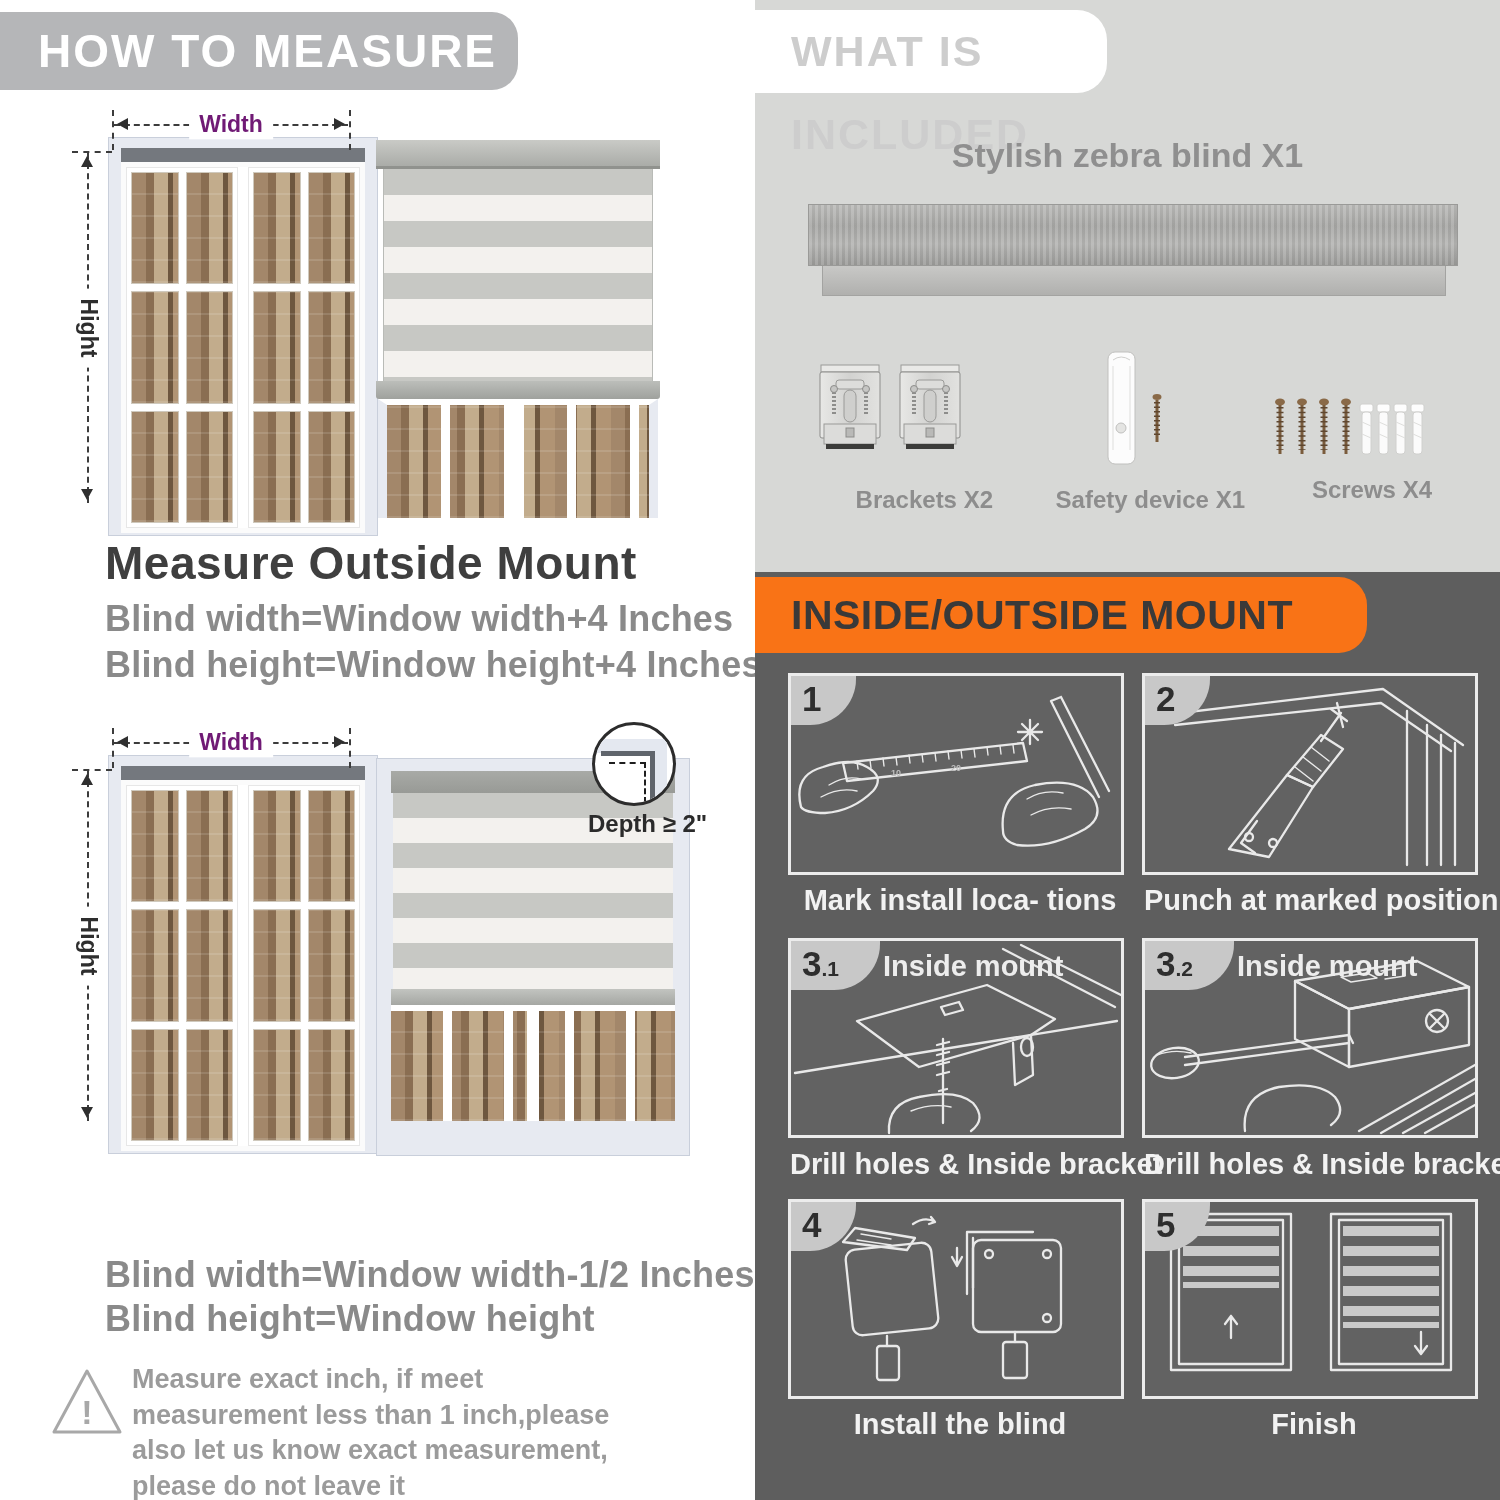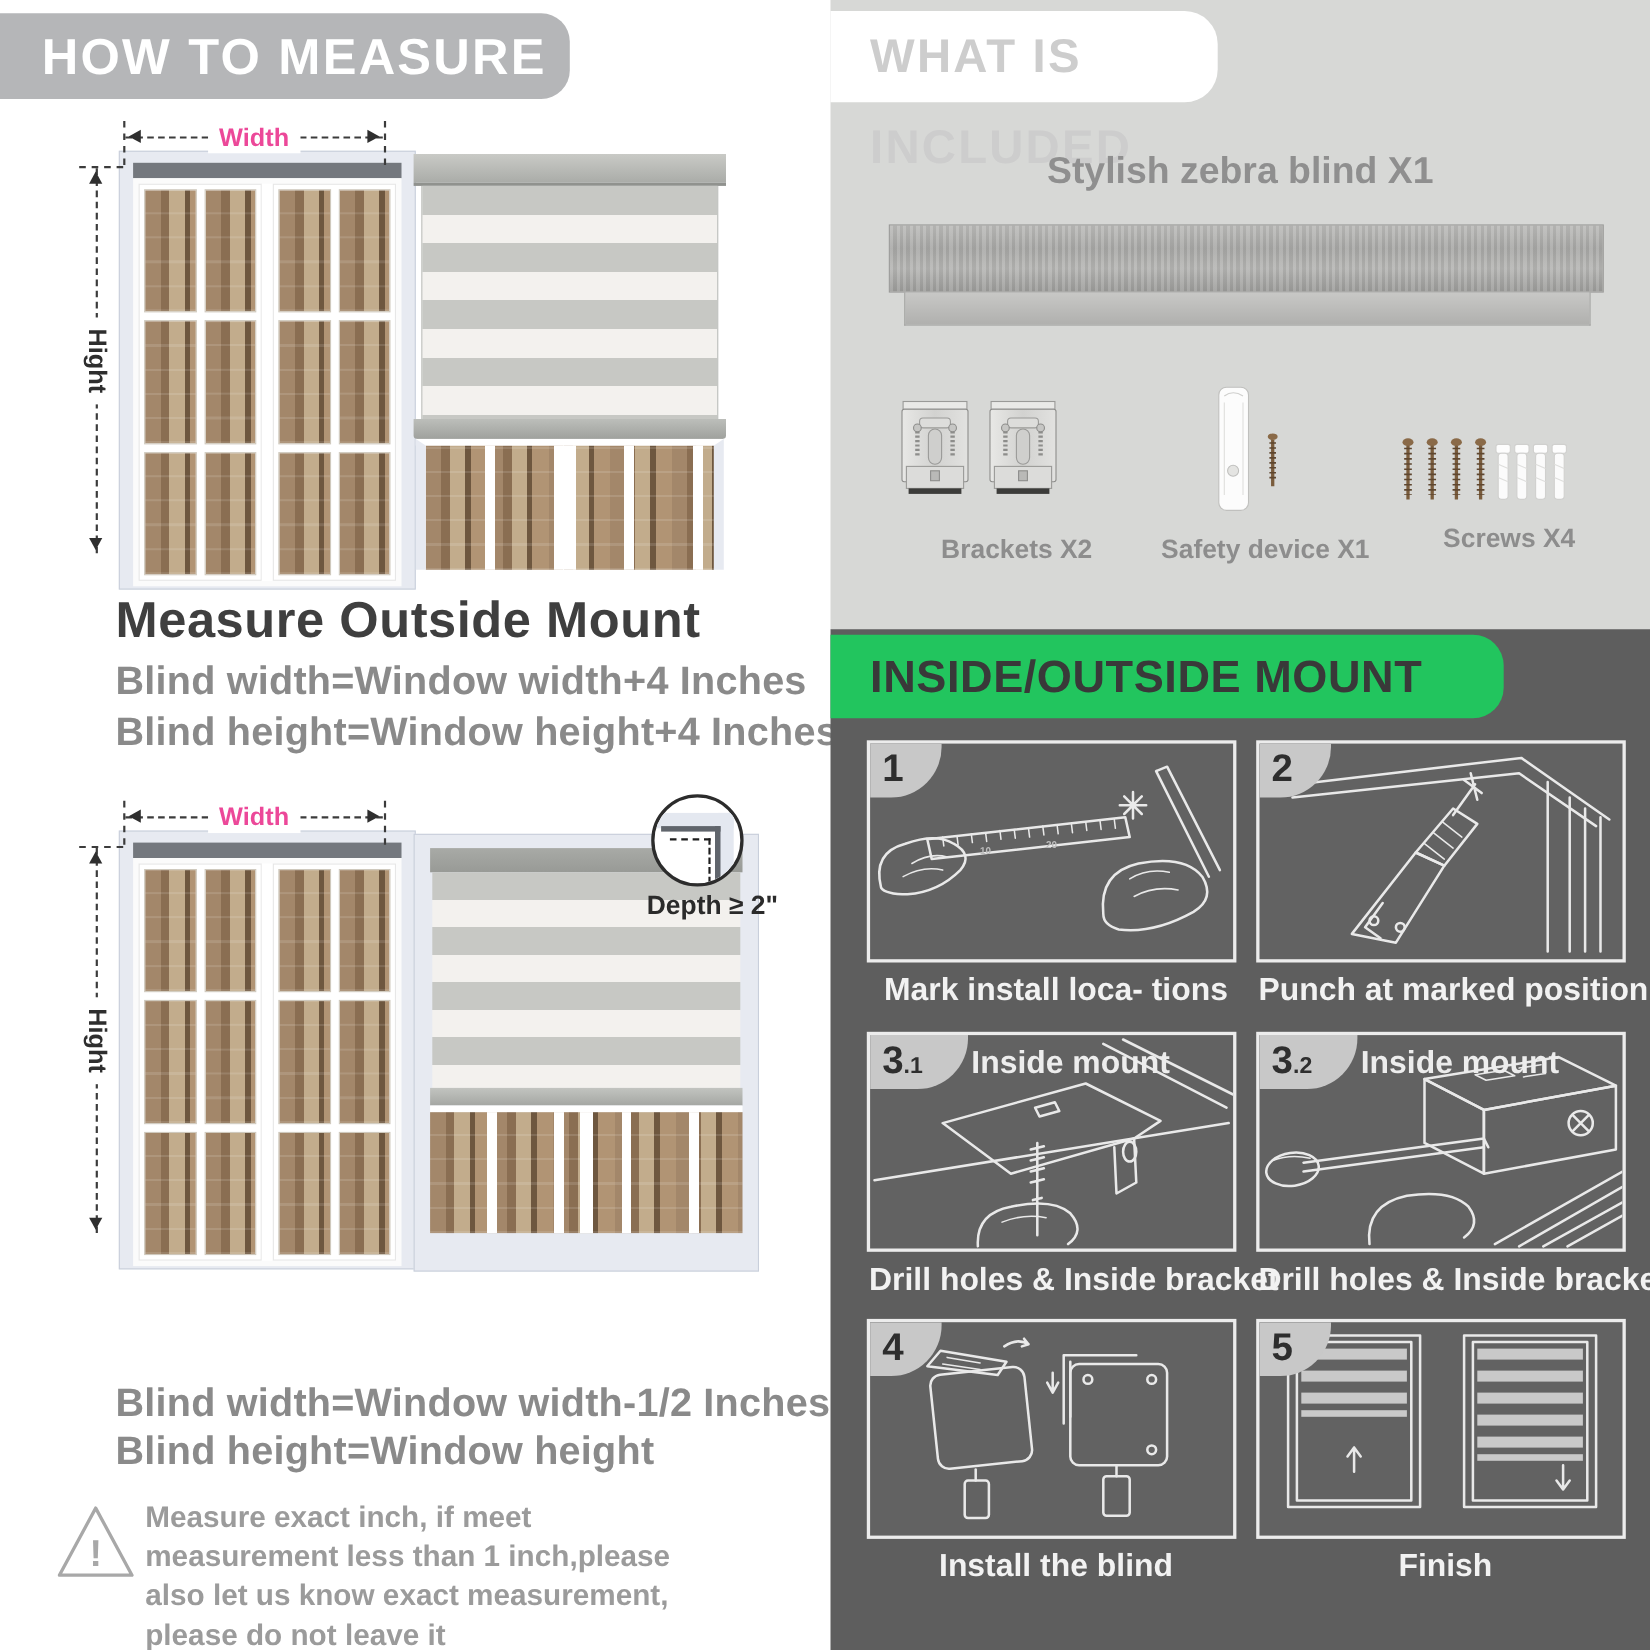--- a/index.html
+++ b/index.html
@@ -47,21 +47,21 @@
            var(--photo);}
 
   
   .harrow{position:absolute;border-top:2px dashed #3c3c3c;}
   .varrow{position:absolute;border-left:2px dashed #3c3c3c;}
   .ah{position:absolute;width:0;height:0;border:6px solid transparent;}
   .ah-l{left:-3px;top:-8px;border-right:11px solid #2f2f2f;}
   .ah-r{right:-3px;top:-8px;border-left:11px solid #2f2f2f;}
   .av-t{top:-3px;left:-8px;border-bottom:11px solid #2f2f2f;}
   .av-b{bottom:-3px;left:-8px;border-top:11px solid #2f2f2f;}
-  .mlabel-h{position:absolute;left:50%;top:0;transform:translate(-50%,-54%);background:#fff;color:#ec4899;
+  .mlabel-h{position:absolute;left:50%;top:0;transform:translate(-50%,-54%);background:#fff;color:#701a75;
             font-weight:bold;font-size:23px;padding:1px 10px;white-space:nowrap;}
   .mlabel-v{position:absolute;left:0;top:50%;transform:translate(-52%,-50%);background:#fff;color:#2e2e2e;
             font-weight:bold;font-size:23px;padding:10px 1px;writing-mode:vertical-rl;}
   .tickv{position:absolute;border-left:2px dashed #3c3c3c;width:0;}
   .tickh{position:absolute;border-top:2px dashed #3c3c3c;height:0;}
 
   
   .mag{left:592px;top:722px;width:84px;height:84px;border:3px solid #2c2c2c;border-radius:50%;
        background:#fff;overflow:hidden;}
   .mg-light{position:absolute;left:0;top:14px;right:6px;bottom:0;border-top:14px solid #e4e8f0;border-right:14px solid #e4e8f0;}
@@ -78,21 +78,21 @@
   .blind-label{color:#8f8f8f;font-size:34px;font-weight:bold;text-align:center;}
   .headrail-main{left:808px;top:204px;width:650px;height:62px;border:1px solid #9a9a98;
       background:
         repeating-linear-gradient(90deg, rgba(255,255,255,.10) 0 3px, rgba(0,0,0,.05) 3px 6px),
         linear-gradient(180deg,#bcbcba 0,#a9a9a7 35%,#b6b6b4 65%,#9d9d9b 100%);}
   .headrail-lip{left:822px;top:266px;width:624px;height:30px;border:1px solid #a3a3a1;border-top:none;
       background:linear-gradient(180deg,#c8c8c6,#b0b0ae);}
   .item-label{color:#8d8d8d;font-size:24px;font-weight:bold;text-align:right;white-space:nowrap;}
 
   .panel-dark{left:755px;top:572px;width:745px;height:928px;background:#5e5e5e;}
-  .hdr-mount{left:755px;top:577px;width:612px;height:76px;background:#22c55e;border-radius:0 28px 28px 0;
+  .hdr-mount{left:755px;top:577px;width:612px;height:76px;background:#f97316;border-radius:0 28px 28px 0;
              color:#393939;font-size:41px;font-weight:bold;letter-spacing:.5px;line-height:76px;padding-left:36px;}
   .step-box{position:absolute;border:3px solid #ececec;background:#626262;overflow:hidden;}
   .badge{position:absolute;left:0;top:0;background:#c8c8c8;color:#2e2e2e;font-weight:bold;
          border-radius:0 0 46px 0;width:54px;height:47px;padding:2px 0 0 11px;font-size:35px;line-height:42px;}
   .badge-wide{width:78px;}
   .badge .sub{font-size:21px;}
   .step-title{position:absolute;left:92px;top:9px;color:#ededed;font-size:29px;font-weight:bold;}
   .step-cap{position:absolute;width:340px;color:#f2f2f2;font-size:29px;font-weight:bold;white-space:nowrap;text-align:center;}
   .art{position:absolute;left:0;top:0;width:100%;height:100%;}
   .art path,.art rect,.art circle,.art ellipse,.art line{fill:none;stroke:#e9e9e9;stroke-width:2.3;

